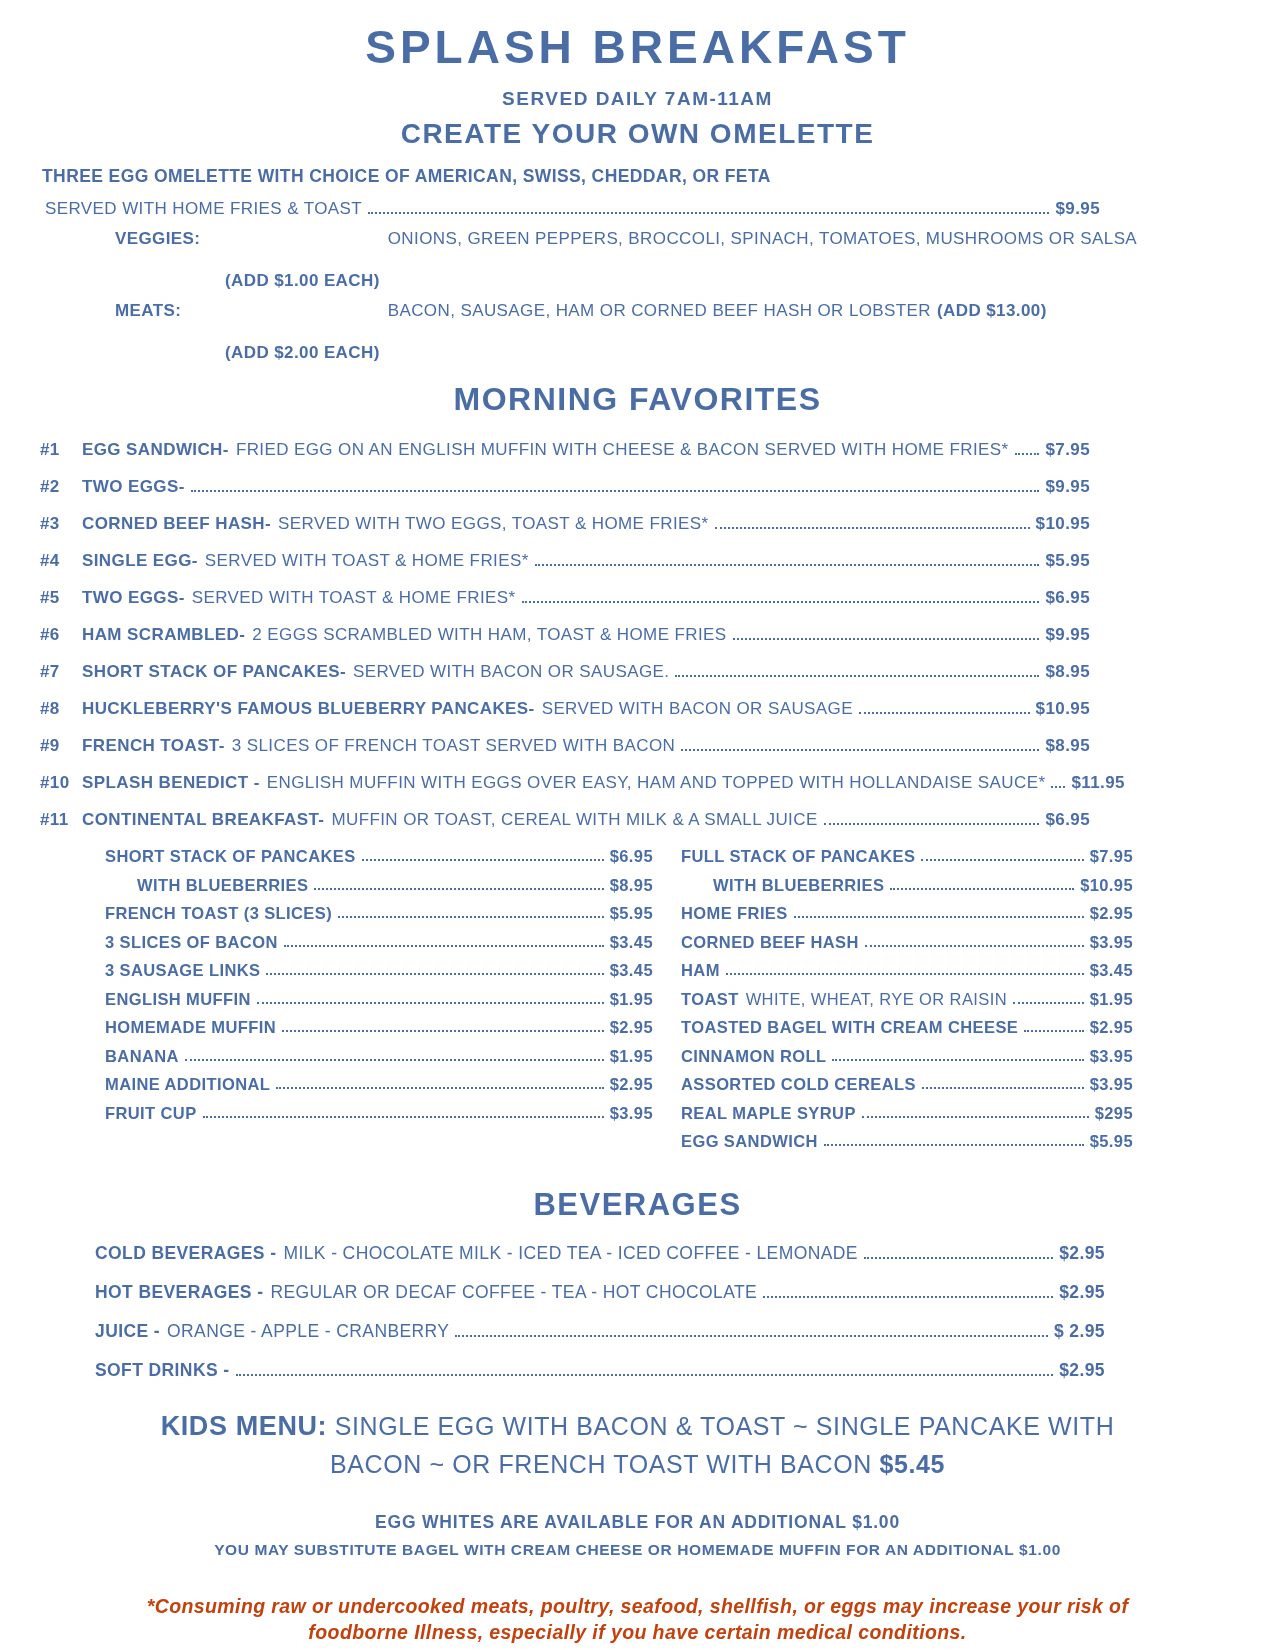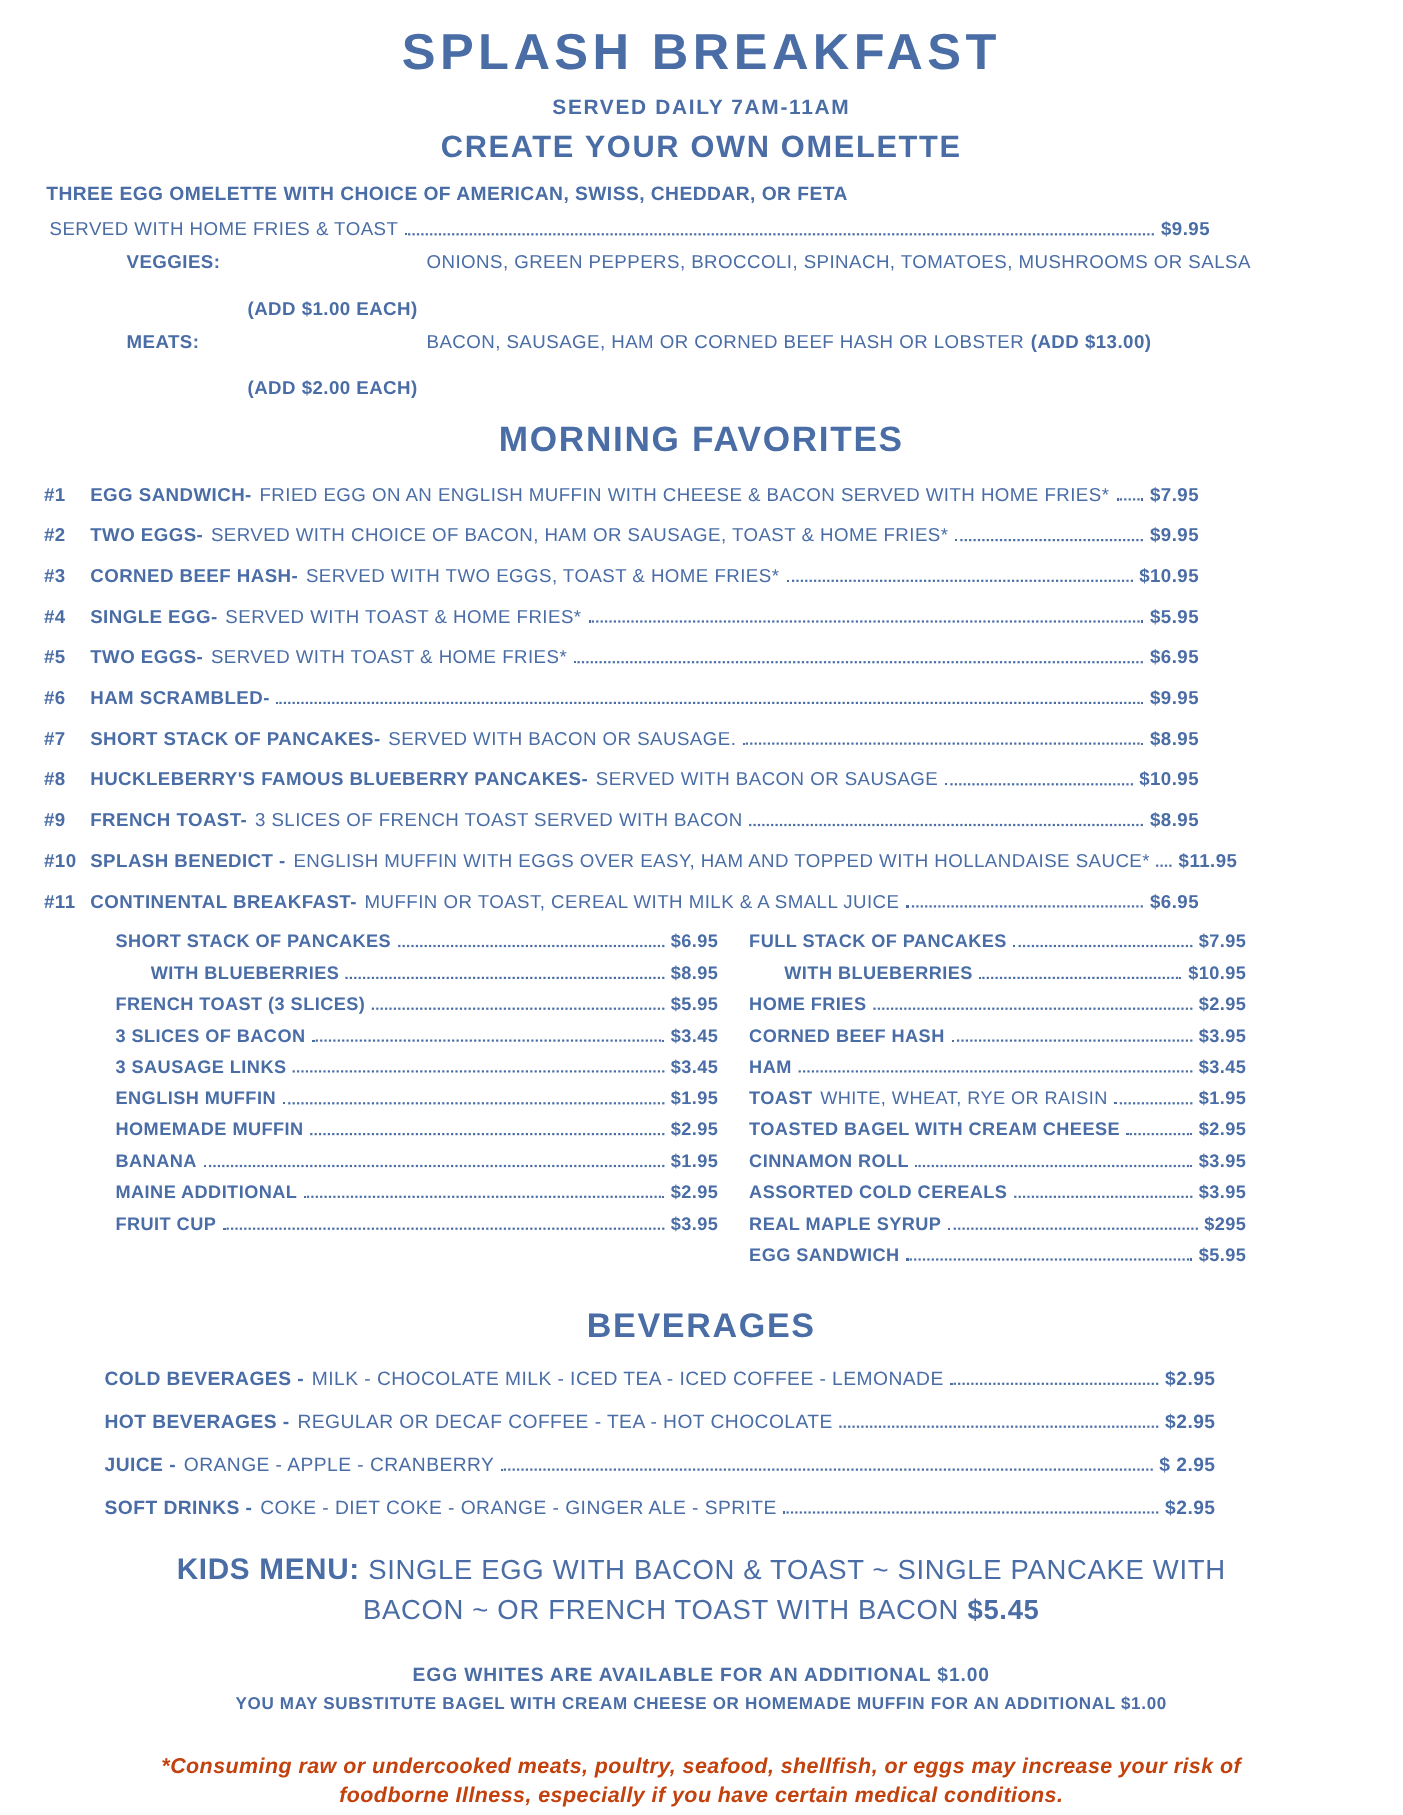--- a/index.html
+++ b/index.html
@@ -95,21 +95,20 @@
         <span class="num">#1</span>
         <span class="name">EGG SANDWICH-</span>
         <span class="desc">FRIED EGG ON AN ENGLISH MUFFIN WITH CHEESE &amp; BACON SERVED WITH HOME FRIES*</span>
         <span class="leader"></span>
         <span class="price">$7.95</span>
       </div>
 
       <div class="row">
         <span class="num">#2</span>
         <span class="name">TWO EGGS-</span>
-        <span class="desc">SERVED WITH CHOICE OF BACON, HAM OR SAUSAGE, TOAST &amp; HOME FRIES*</span>
         <span class="leader"></span>
         <span class="price">$9.95</span>
       </div>
 
       <div class="row">
         <span class="num">#3</span>
         <span class="name">CORNED BEEF HASH-</span>
         <span class="desc">SERVED WITH TWO EGGS, TOAST &amp; HOME FRIES*</span>
         <span class="leader"></span>
         <span class="price">$10.95</span>
@@ -127,20 +126,21 @@
         <span class="num">#5</span>
         <span class="name">TWO EGGS-</span>
         <span class="desc">SERVED WITH TOAST &amp; HOME FRIES*</span>
         <span class="leader"></span>
         <span class="price">$6.95</span>
       </div>
 
       <div class="row">
         <span class="num">#6</span>
         <span class="name">HAM SCRAMBLED-</span>
+        <span class="desc">2 EGGS SCRAMBLED WITH HAM, TOAST &amp; HOME FRIES</span>
         <span class="leader"></span>
         <span class="price">$9.95</span>
       </div>
 
       <div class="row">
         <span class="num">#7</span>
         <span class="name">SHORT STACK OF PANCAKES-</span>
         <span class="desc">SERVED WITH BACON OR SAUSAGE.</span>
         <span class="leader"></span>
         <span class="price">$8.95</span>
@@ -352,21 +352,20 @@
 
       <div class="row">
         <span class="name">JUICE -</span>
         <span class="desc">ORANGE - APPLE - CRANBERRY</span>
         <span class="leader"></span>
         <span class="price">$ 2.95</span>
       </div>
 
       <div class="row">
         <span class="name">SOFT DRINKS -</span>
-        <span class="desc">COKE - DIET COKE - ORANGE - GINGER ALE - SPRITE</span>
         <span class="leader"></span>
         <span class="price">$2.95</span>
       </div>
     </div>
 
   <div class="kids">
     <span class="kids-label">KIDS MENU:</span>
     <span class="kids-text">SINGLE EGG WITH BACON &amp; TOAST ~ SINGLE PANCAKE WITH BACON ~  OR FRENCH TOAST  WITH BACON</span>
     <span class="kids-price">$5.45</span>
   </div>

